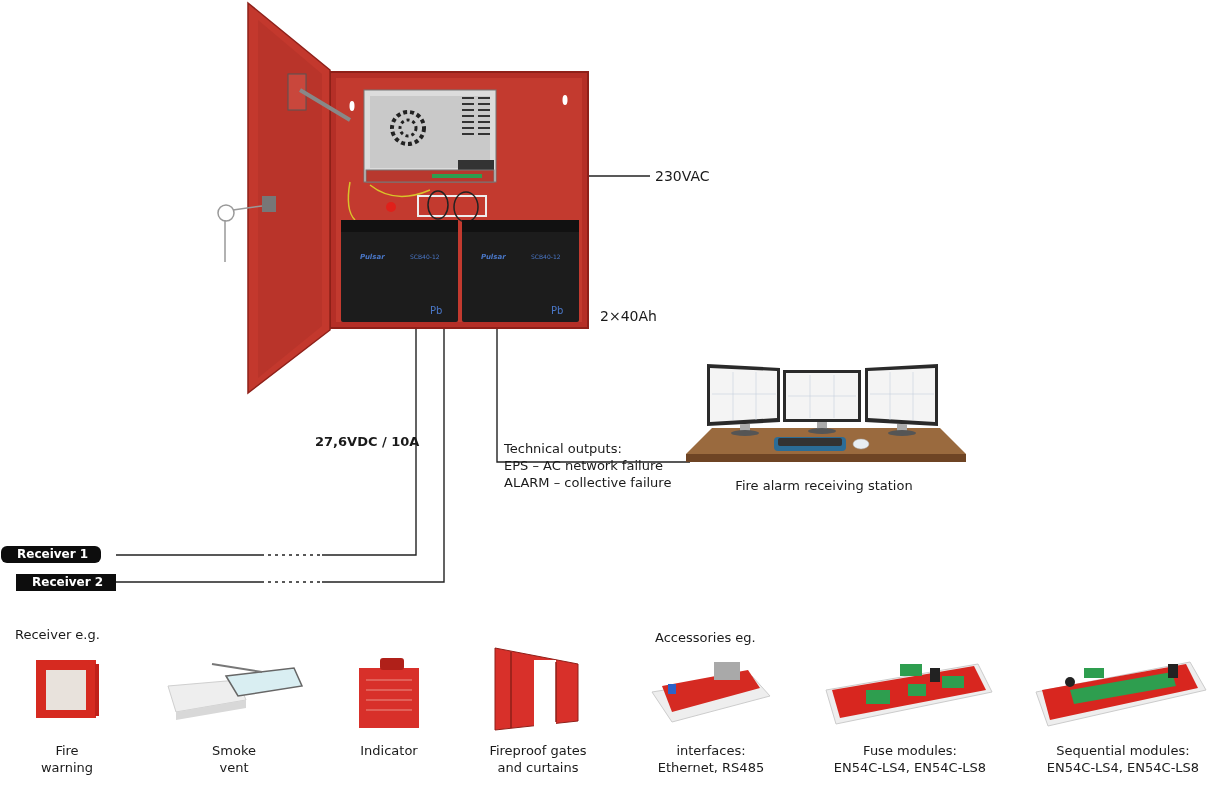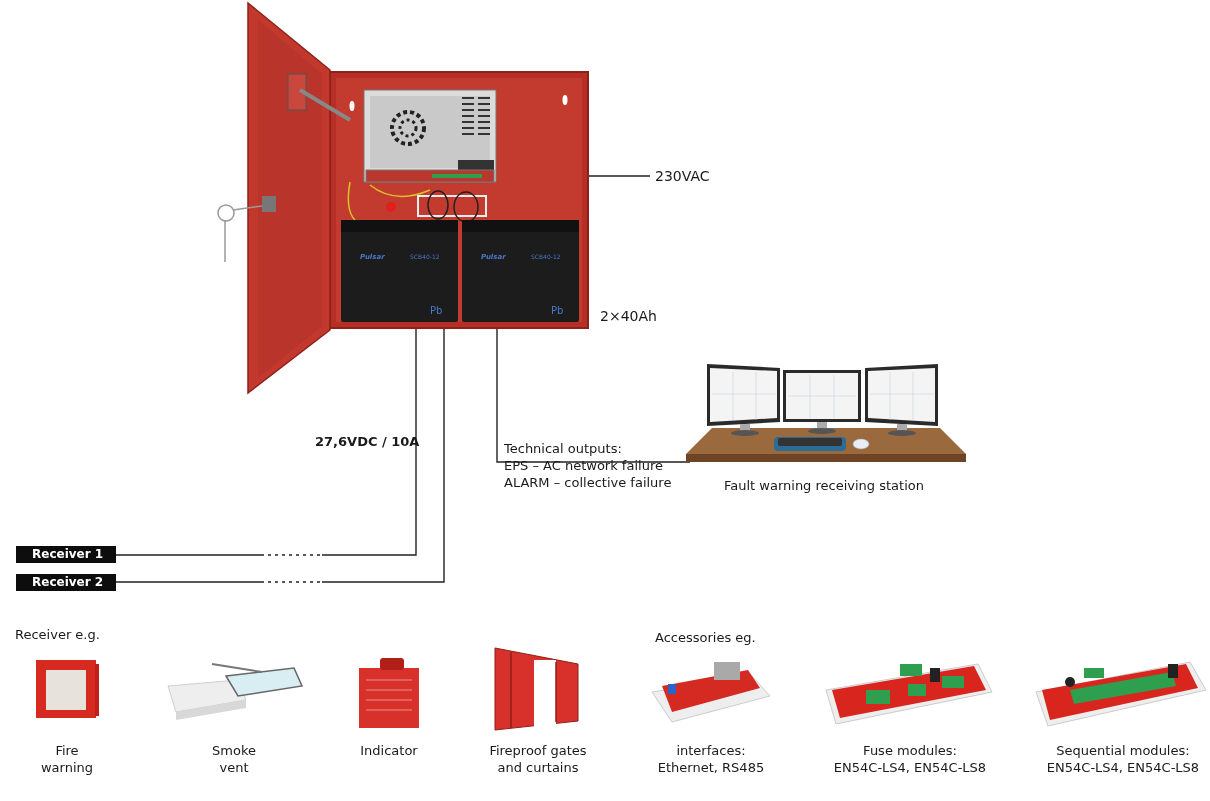--- a/index.html
+++ b/index.html
@@ -193,24 +193,24 @@
 <div class="abs lbl" style="left:600px; top:308px; font-size:14px;">2×40Ah</div>
 <div class="abs lbl" style="left:315px; top:433px;font-weight:bold;">27,6VDC / 10A</div>
 
 <div class="abs" style="left:504px; top:400px;margin-top:40px;">
   <div class="lbl">Technical outputs:</div>
   <div class="lbl">EPS – AC network failure</div>
   <div class="lbl">ALARM – collective failure</div>
 </div>
 
 <div class="abs center" style="left:686px; top:475px; width:276px;">
-  <div class="lbl" style="line-height:21px;">Fault warning receiving station</div>
-</div>
-
-<div class="abs rx" style="left:16px; top:546px;">Receiver 1</div>
+  <div class="lbl" style="line-height:21px;">Fire alarm receiving station</div>
+</div>
+
+<div class="abs rx" style="left:1px; top:546px;border-radius:6px;">Receiver 1</div>
 <div class="abs rx" style="left:16px; top:574px;">Receiver 2</div>
 
 <div class="abs lbl" style="left:15px; top:626px;">Receiver e.g.</div>
 <div class="abs lbl" style="left:655px; top:629px;">Accessories eg.</div>
 
 <div class="abs center" style="left:17px; top:742px; width:100px;">
   <div class="lbl">Fire</div>
   <div class="lbl">warning</div>
 </div>
 <div class="abs center" style="left:184px; top:742px; width:100px;">

